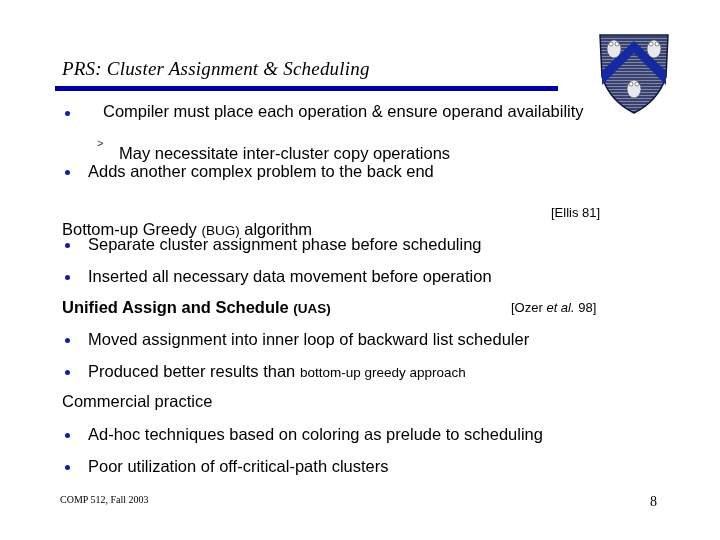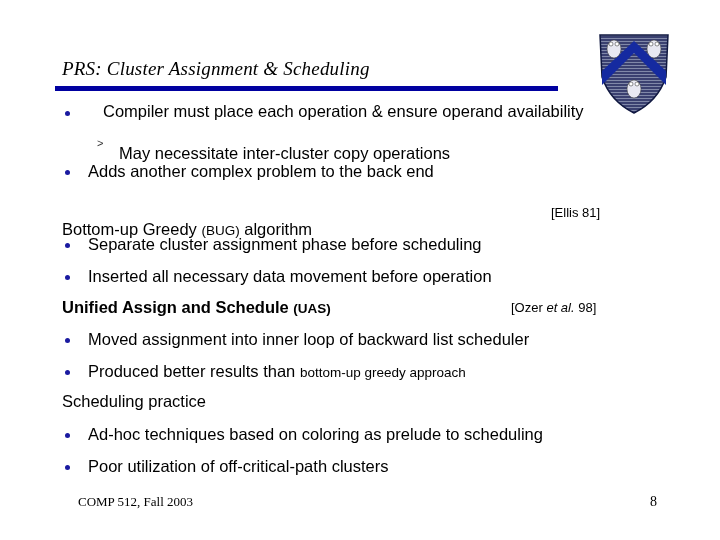--- a/index.html
+++ b/index.html
@@ -16,21 +16,21 @@
     }
     .logo { position: absolute; left: 594px; top: 27px; width: 80px; height: 88px; }
     .line { position: absolute; font-size: 16.5px; white-space: nowrap; }
     .bullet {
       position: absolute; width: 5px; height: 5px; border-radius: 50%; background: #1a1aa0;
     }
     .sub-marker { position: absolute; font-size: 11px; color: #333; }
     .small { font-size: 13.5px; }
     .cite { position: absolute; font-size: 13px; white-space: nowrap; }
     .footer-left {
-      position: absolute; left: 78px; top: 494px; font-family: "Liberation Serif", serif; font-size: 13px;
+      position: absolute; left: 60px; top: 494px; font-family: "Liberation Serif", serif; font-size: 10px;
     }
     .footer-right {
       position: absolute; left: 650px; top: 494px; font-family: "Liberation Serif", serif; font-size: 14px;
     }
   </style>
 </head>
 <body>
 
 <div class="title">PRS: Cluster Assignment &amp; Scheduling</div>
 <div class="rule"></div>
@@ -83,21 +83,21 @@
   <span>[Ozer </span><i>et al.</i><span> 98]</span>
 </div>
 
 <div class="bullet" style="left:65px;top:338px;"></div>
 <div class="line" style="left:88px;top:330px;">Moved assignment into inner loop of backward list scheduler</div>
 <div class="bullet" style="left:65px;top:370px;"></div>
 <div class="line" style="left:88px;top:362px;">
   <span>Produced better results than </span><span class="small">bottom-up greedy approach</span>
 </div>
 
-<div class="line" style="left:62px;top:392px;">Scheduling practice</div>
+<div class="line" style="left:62px;top:392px;">Commercial practice</div>
 
 <div class="bullet" style="left:65px;top:433px;"></div>
 <div class="line" style="left:88px;top:425px;">Ad-hoc techniques based on coloring as prelude to scheduling</div>
 <div class="bullet" style="left:65px;top:465px;"></div>
 <div class="line" style="left:88px;top:457px;">Poor utilization of off-critical-path clusters</div>
 
 <div class="footer-left">COMP 512, Fall 2003</div>
 <div class="footer-right">8</div>
 
 </body></html>

